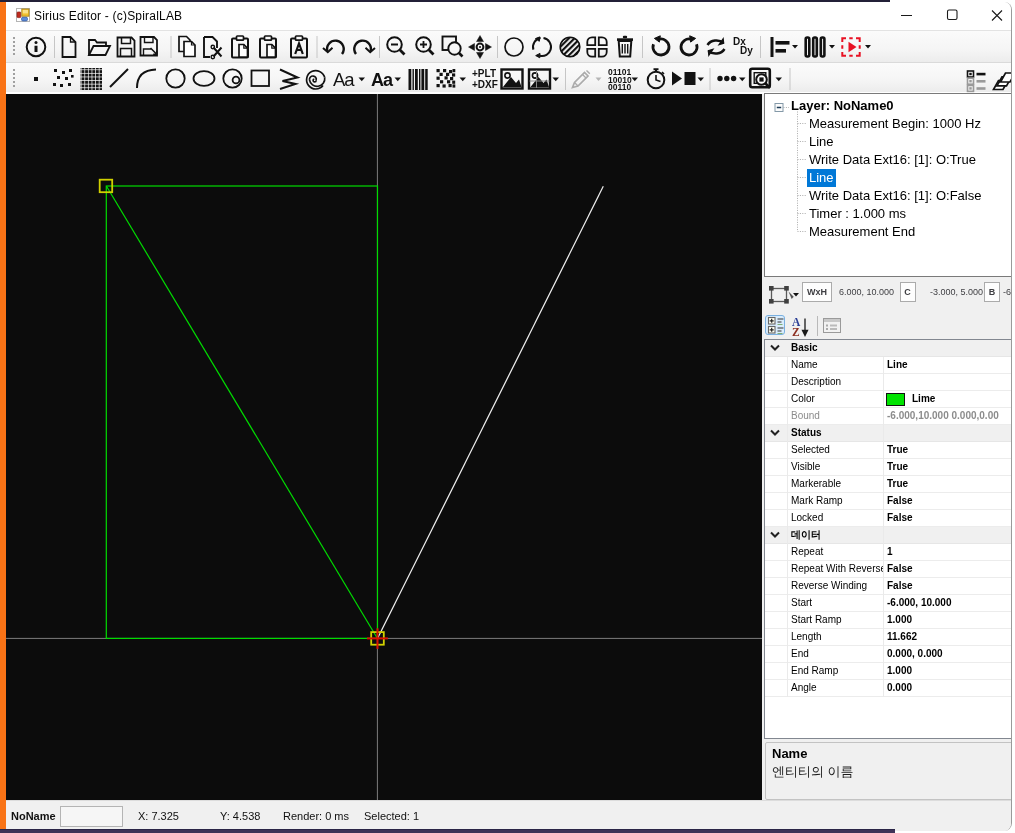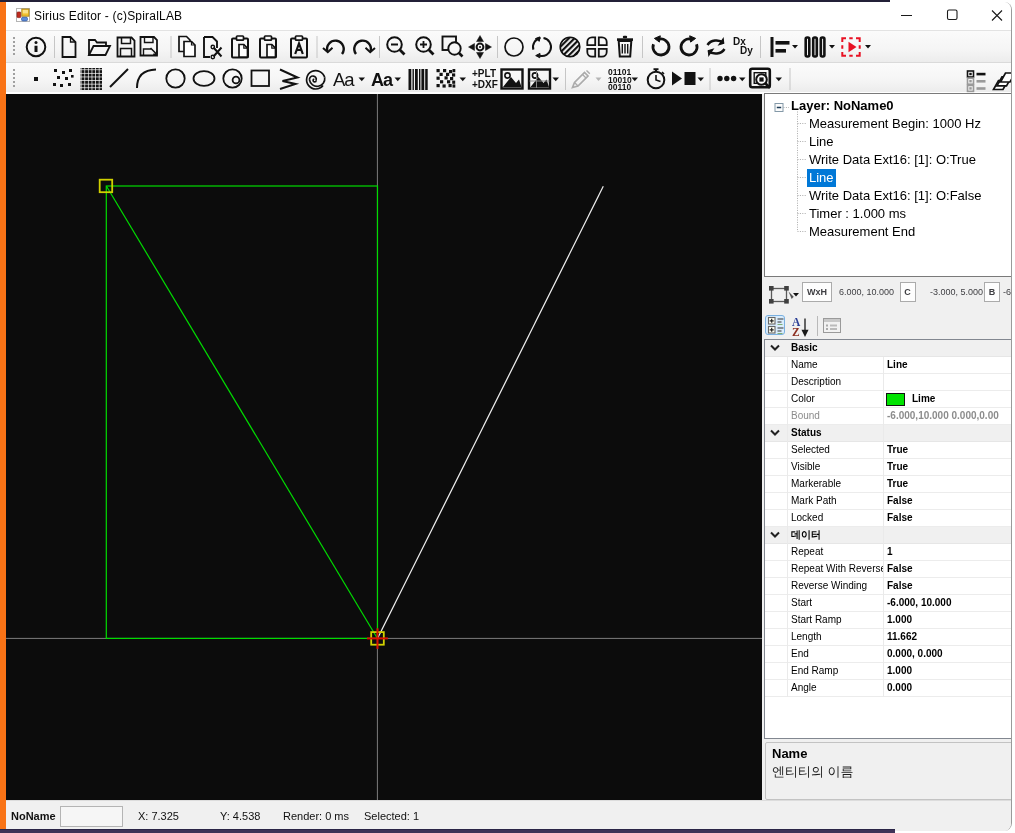--- a/index.html
+++ b/index.html
@@ -573,21 +573,21 @@
           </div>
         <div class="prow" style="top:119px">
             <span class="pname">Visible</span>
             <span class="pval">True</span>
           </div>
         <div class="prow" style="top:136px">
             <span class="pname">Markerable</span>
             <span class="pval">True</span>
           </div>
         <div class="prow" style="top:153px">
-            <span class="pname">Mark Path</span>
+            <span class="pname">Mark Ramp</span>
             <span class="pval">False</span>
           </div>
         <div class="prow" style="top:170px">
             <span class="pname">Locked</span>
             <span class="pval">False</span>
           </div>
         <div class="prow pcat" style="top:187px">
             <span class="pname">데이터</span>
           </div>
         <div class="prow" style="top:204px">

